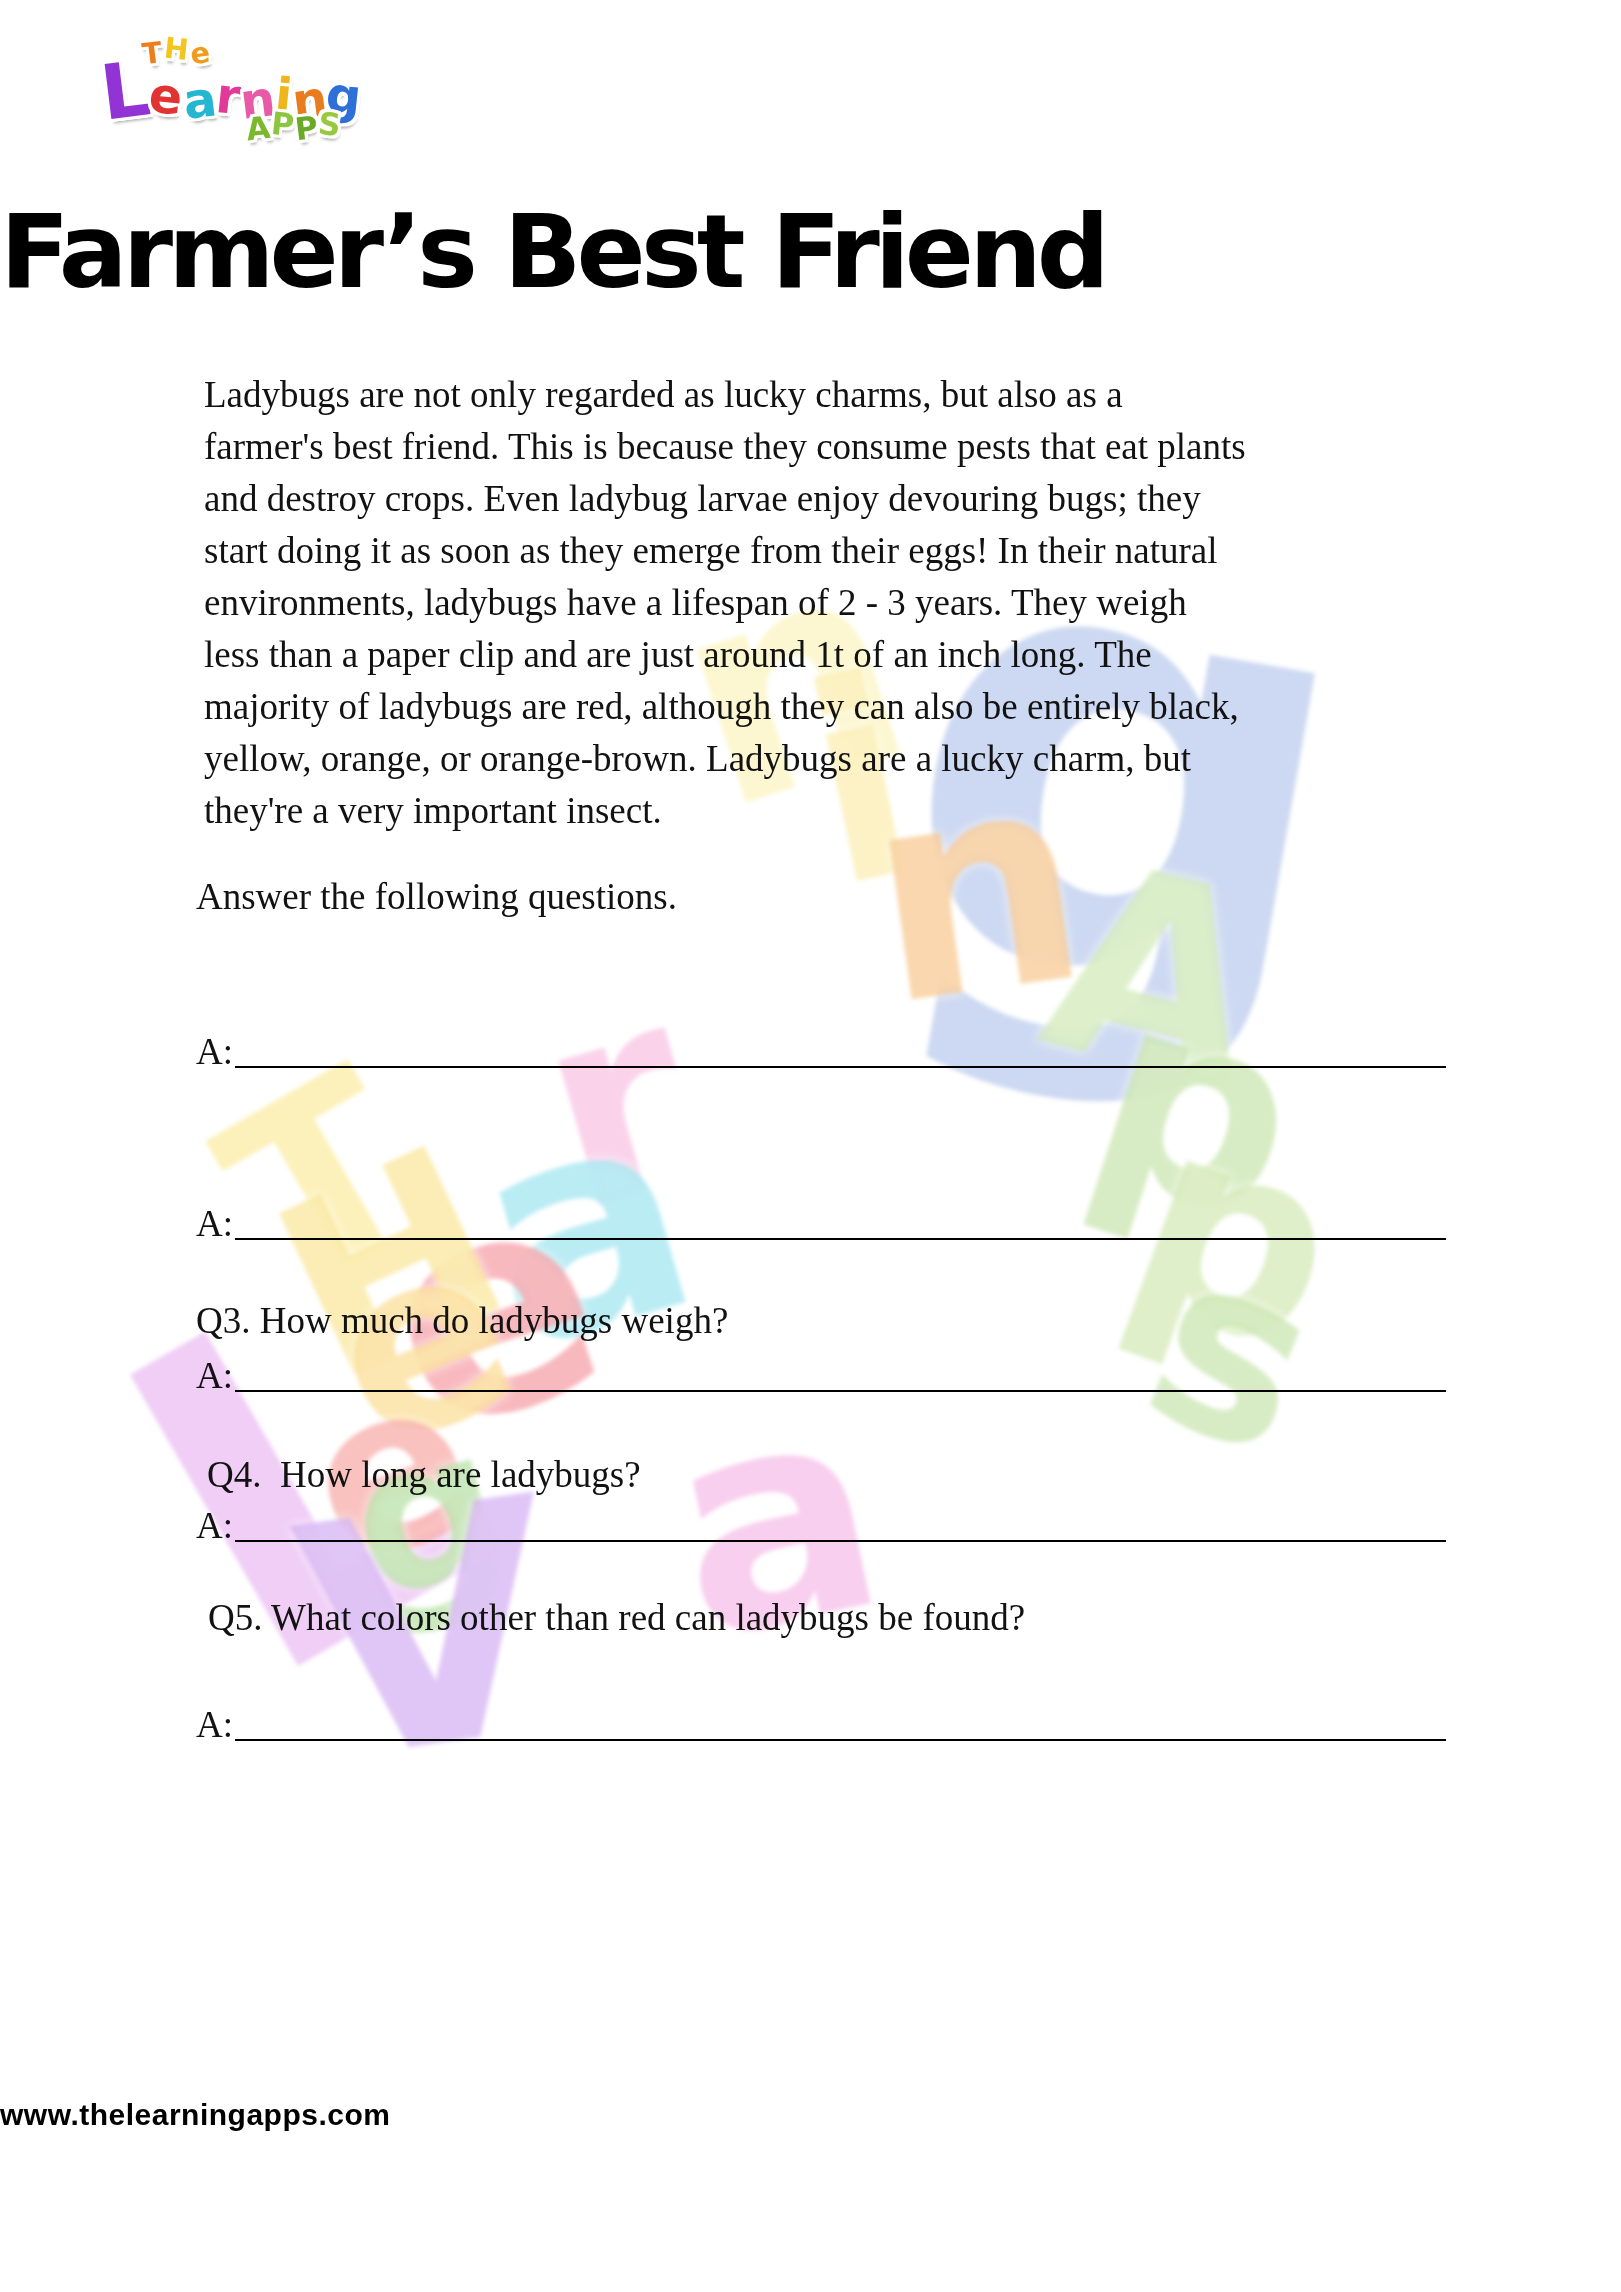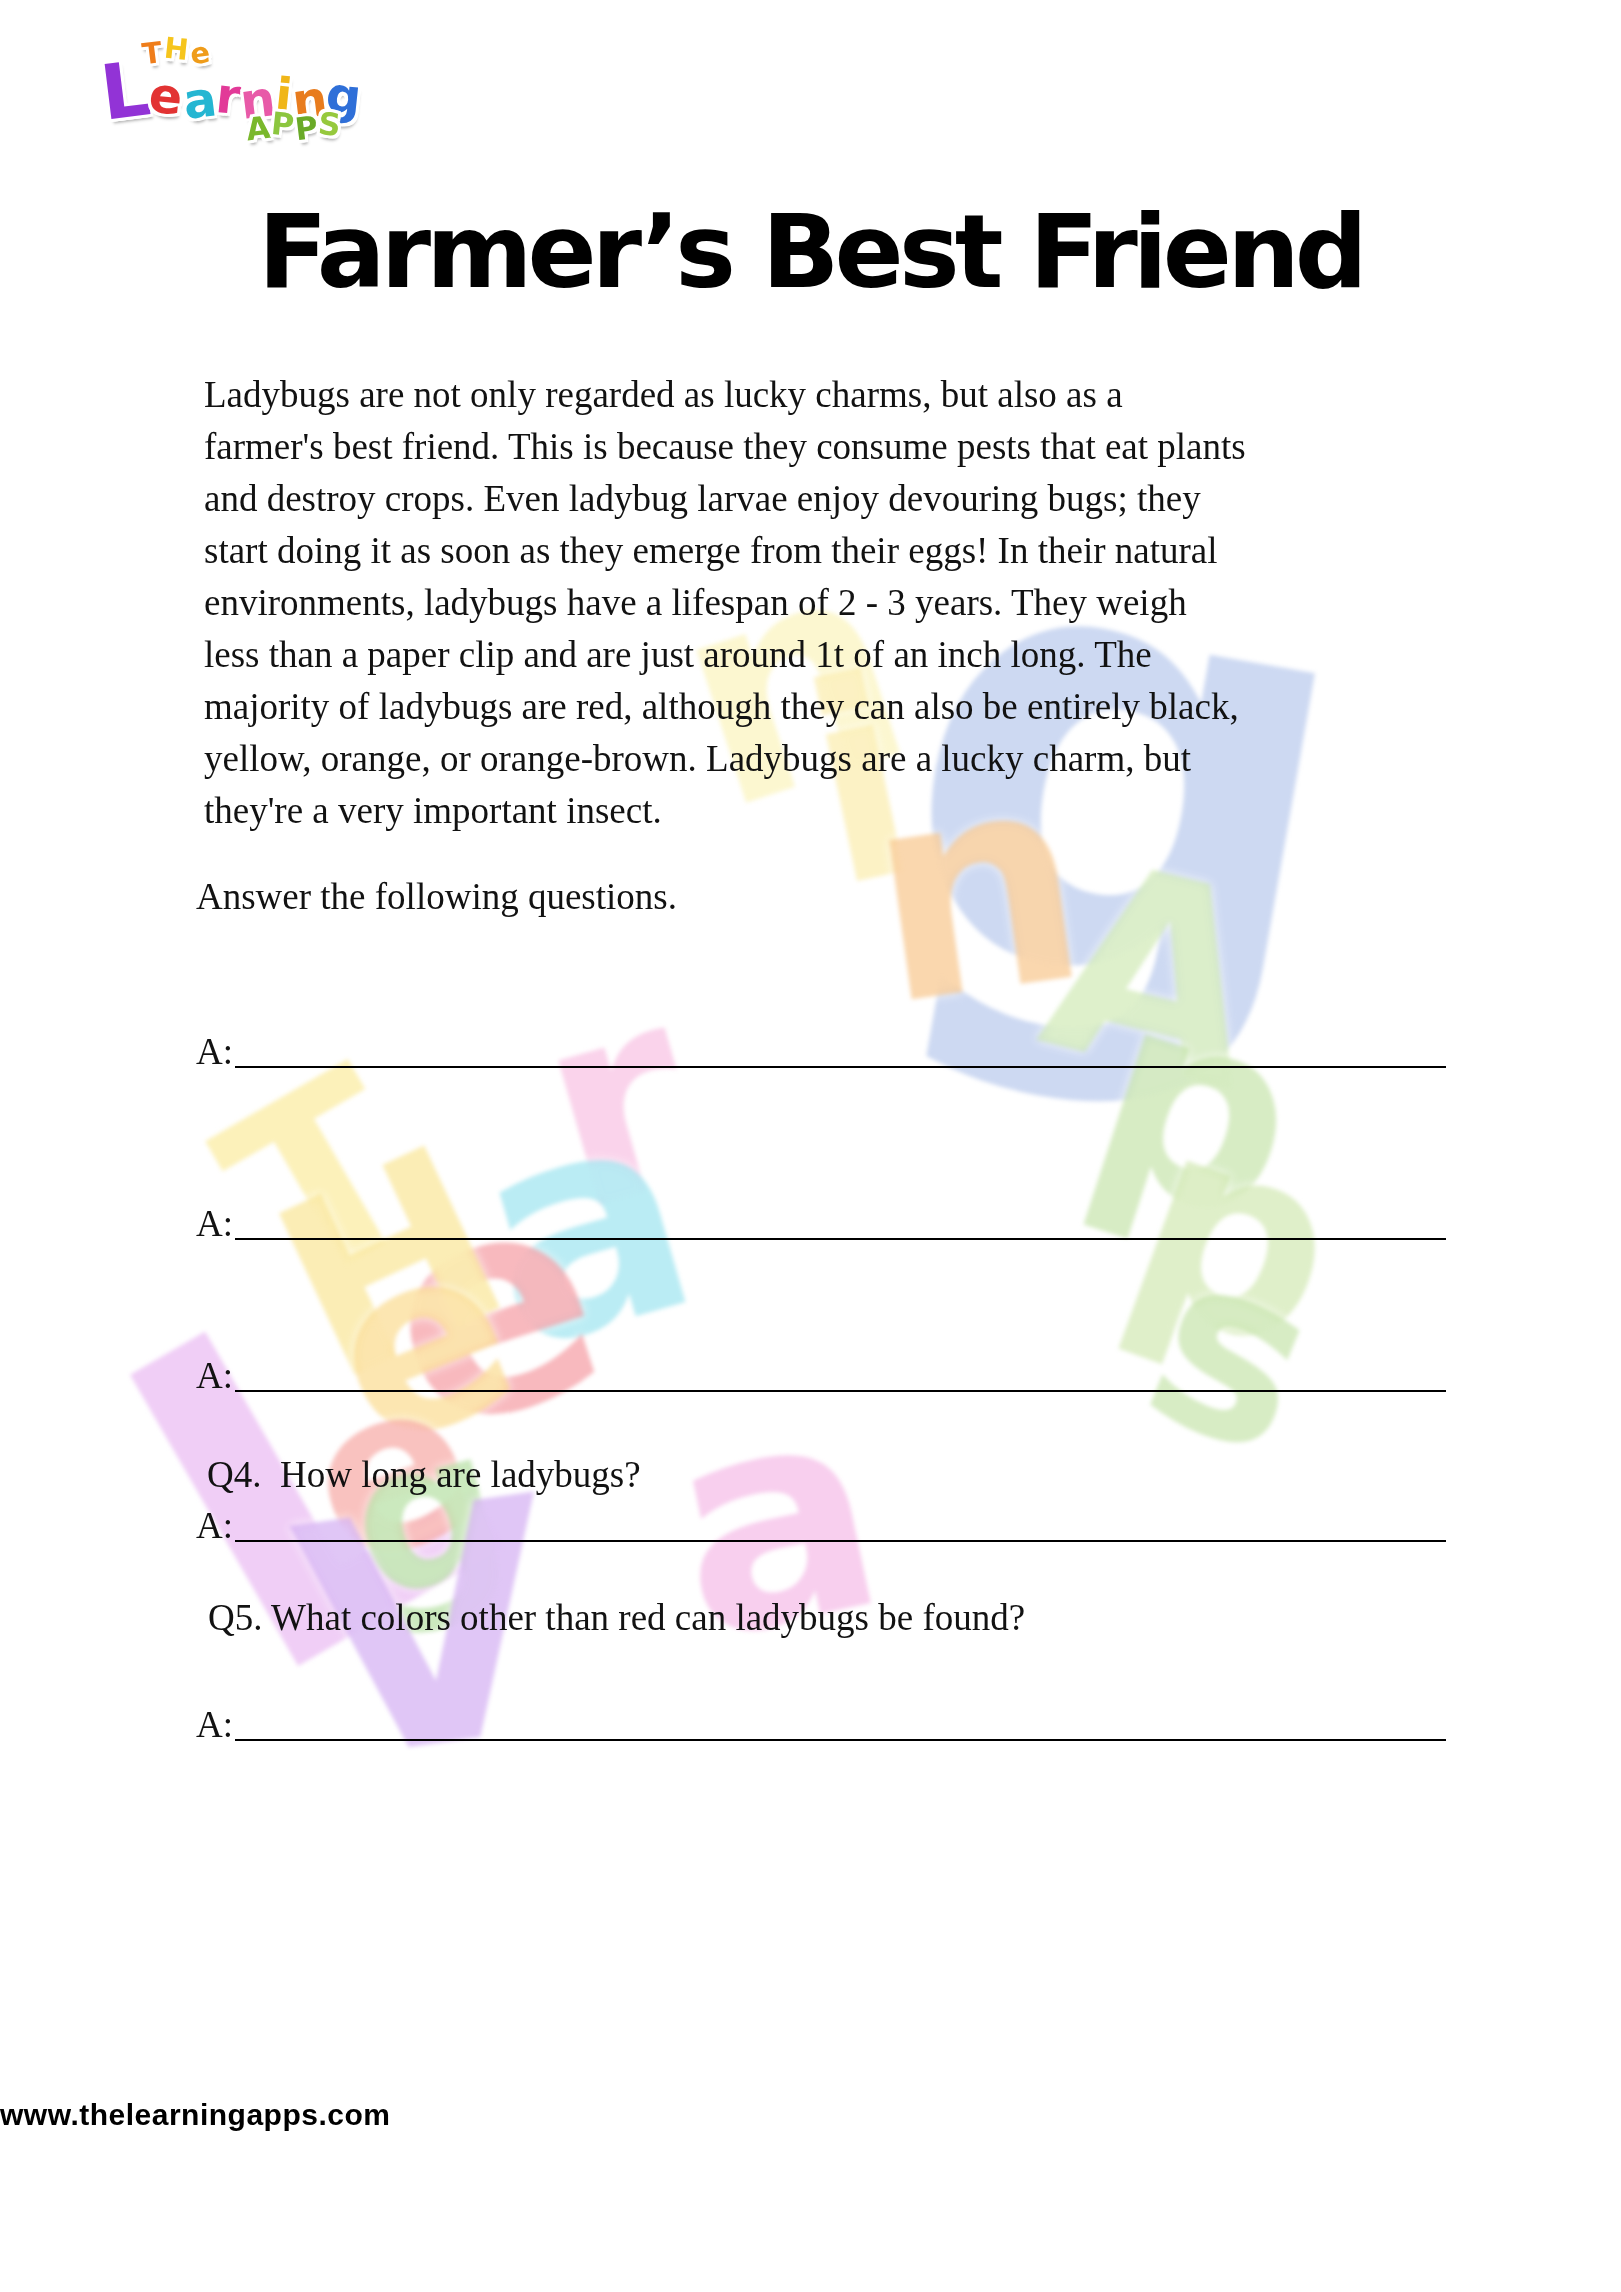--- a/index.html
+++ b/index.html
@@ -48,21 +48,21 @@
   .logo-line2 span:first-child { font-size:1.55em; }
   .logo-line3 { font-size:31px; margin-left:145px; margin-top:-17.6px; letter-spacing:1px; }
   .logo span:nth-child(odd)  { transform:rotate(-7deg) translateY(2px); }
   .logo span:nth-child(even) { transform:rotate(6deg)  translateY(-2px); }
 
   
   .title {
     position:absolute; left:0; top:192px; width:100%;
     margin:0;
     z-index:1;
-    text-align:center;
+    text-align:left;
     font-family:"DejaVu Sans", sans-serif;
     font-weight:bold;
     font-size:102px;
     letter-spacing:-4.9px;
     color:#000;
   }
 
   
   .passage {
     position:absolute; left:196px; top:361px; width:1274px;
@@ -166,20 +166,21 @@
   <div class="answer-row a1">
     <span class="a-prefix">A:</span>
     <span class="a-blank"></span>
   </div>
 
   <div class="answer-row a2">
     <span class="a-prefix">A:</span>
     <span class="a-blank"></span>
   </div>
 
+  <div class="q q3">Q3. How much do ladybugs weigh?</div>
   <div class="answer-row a3">
     <span class="a-prefix">A:</span>
     <span class="a-blank"></span>
   </div>
 
   <div class="q q4">Q4.  How long are ladybugs?</div>
   <div class="answer-row a4">
     <span class="a-prefix">A:</span>
     <span class="a-blank"></span>
   </div>

